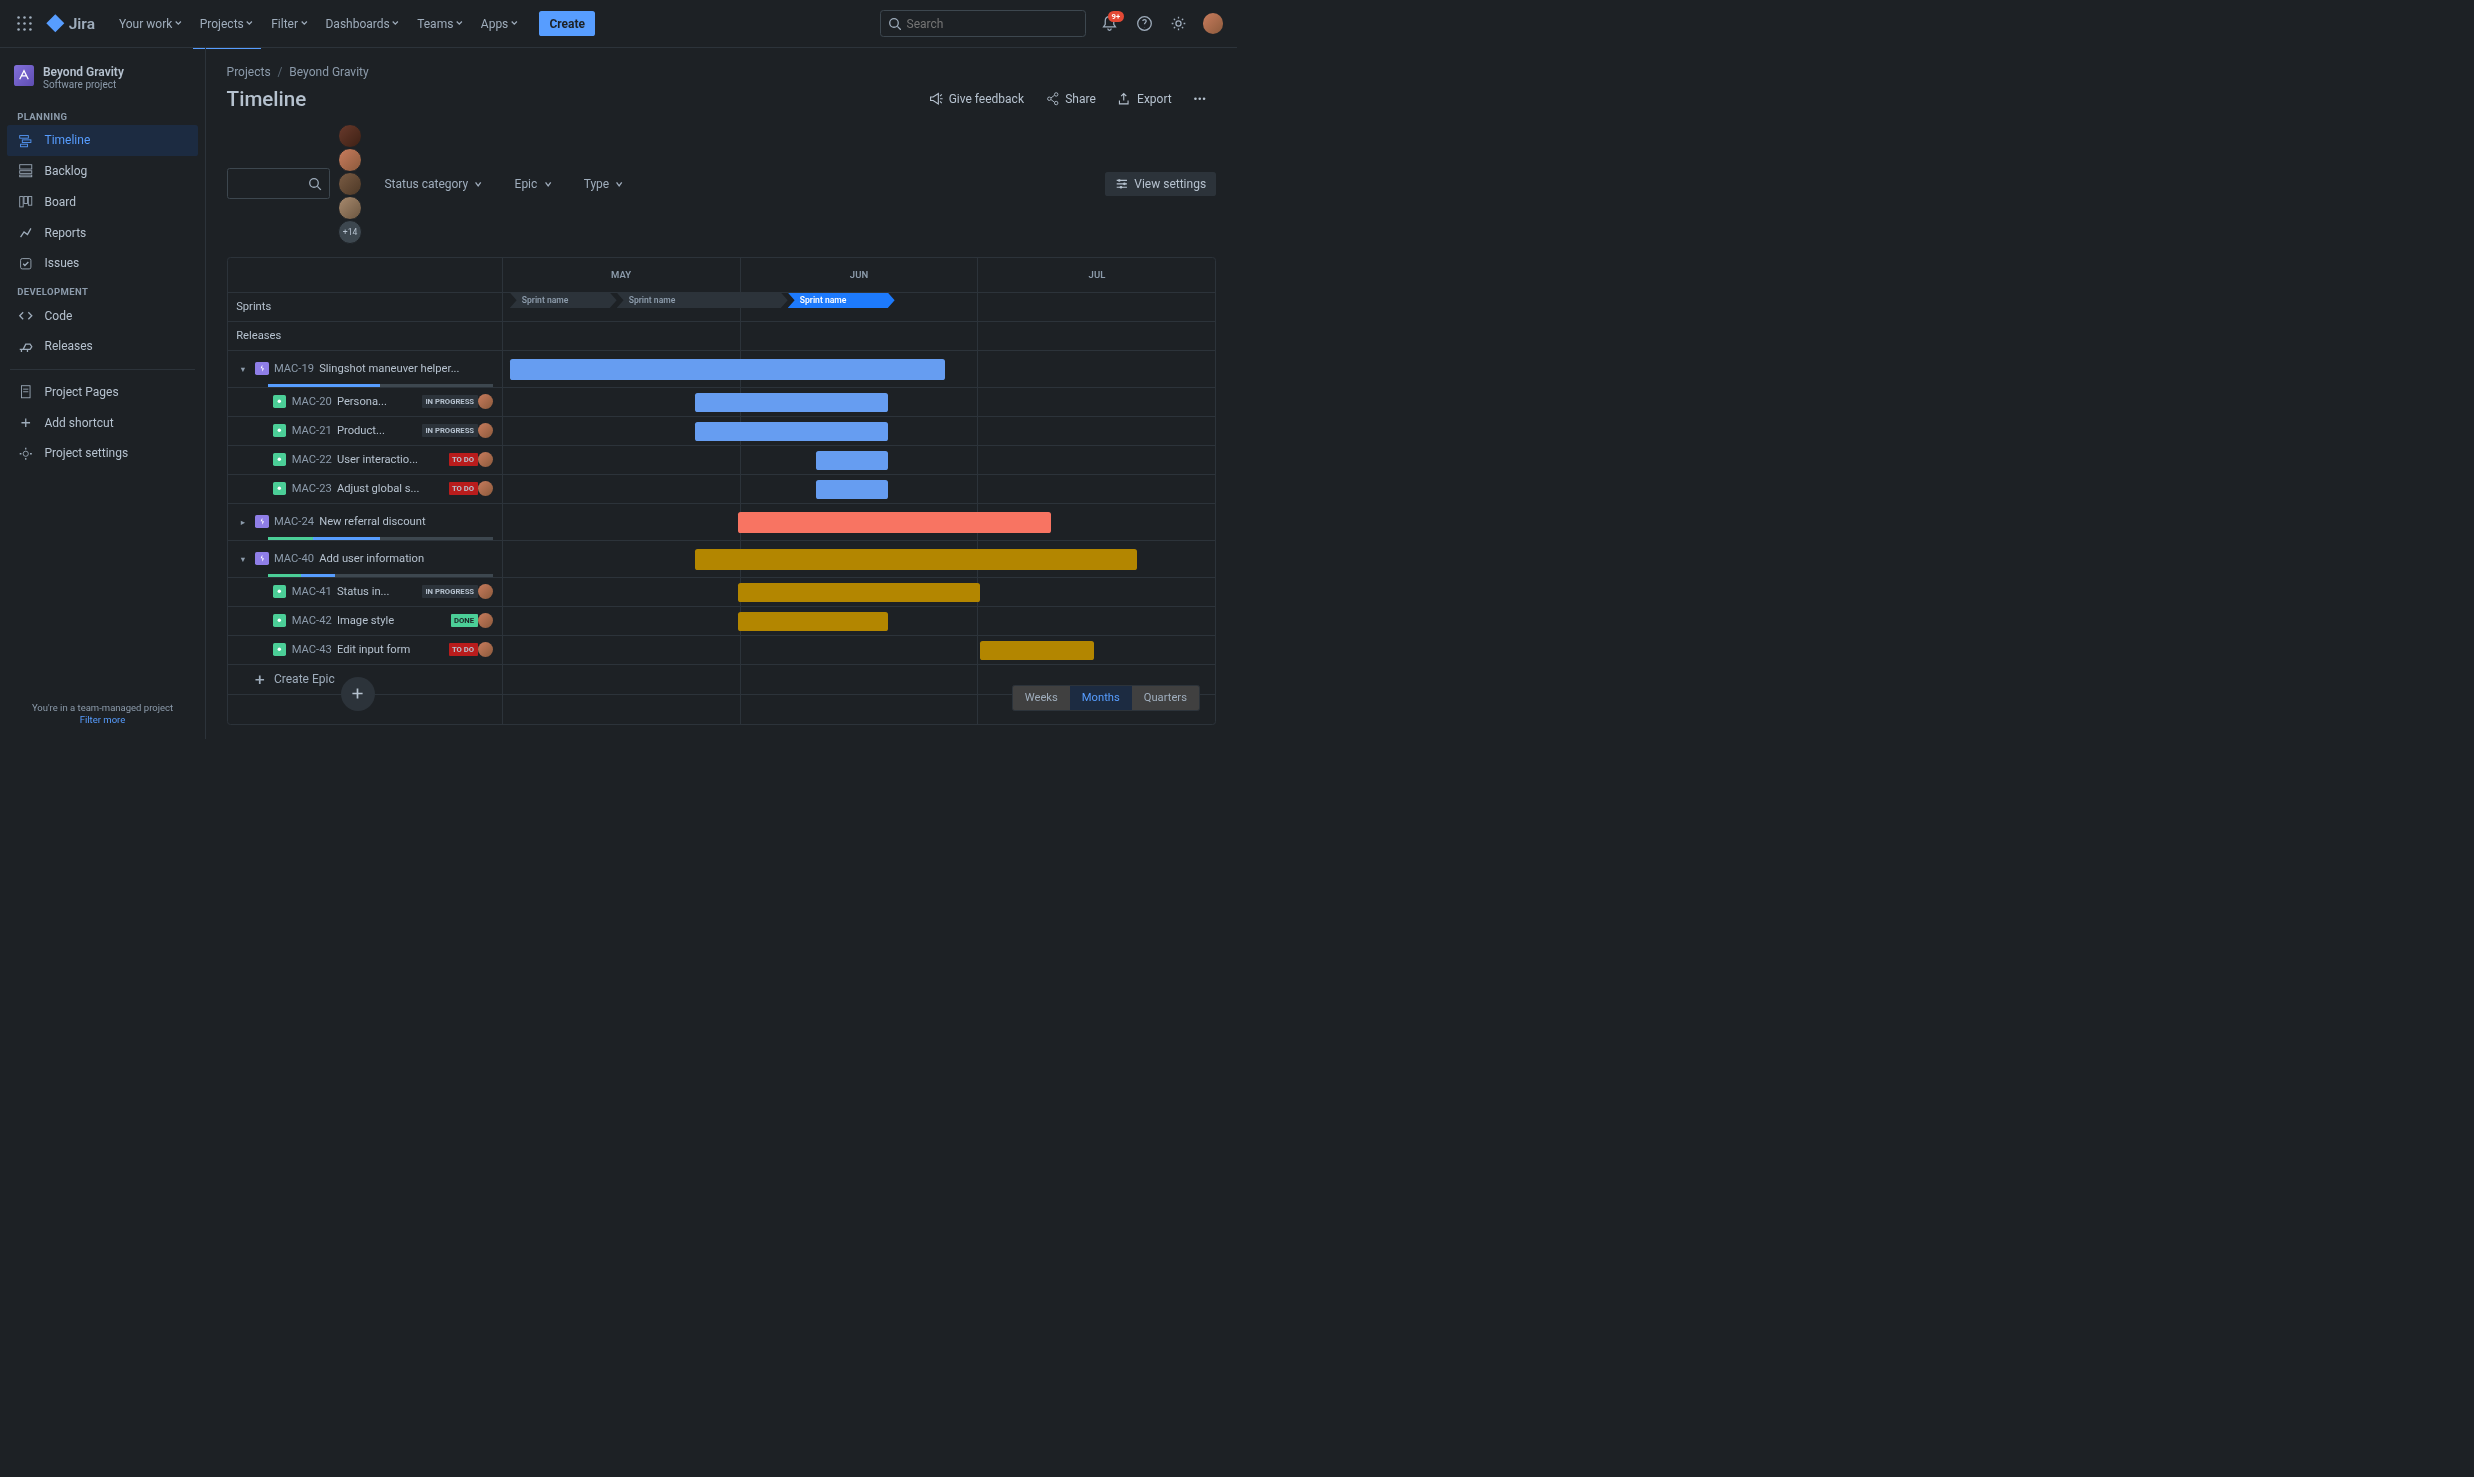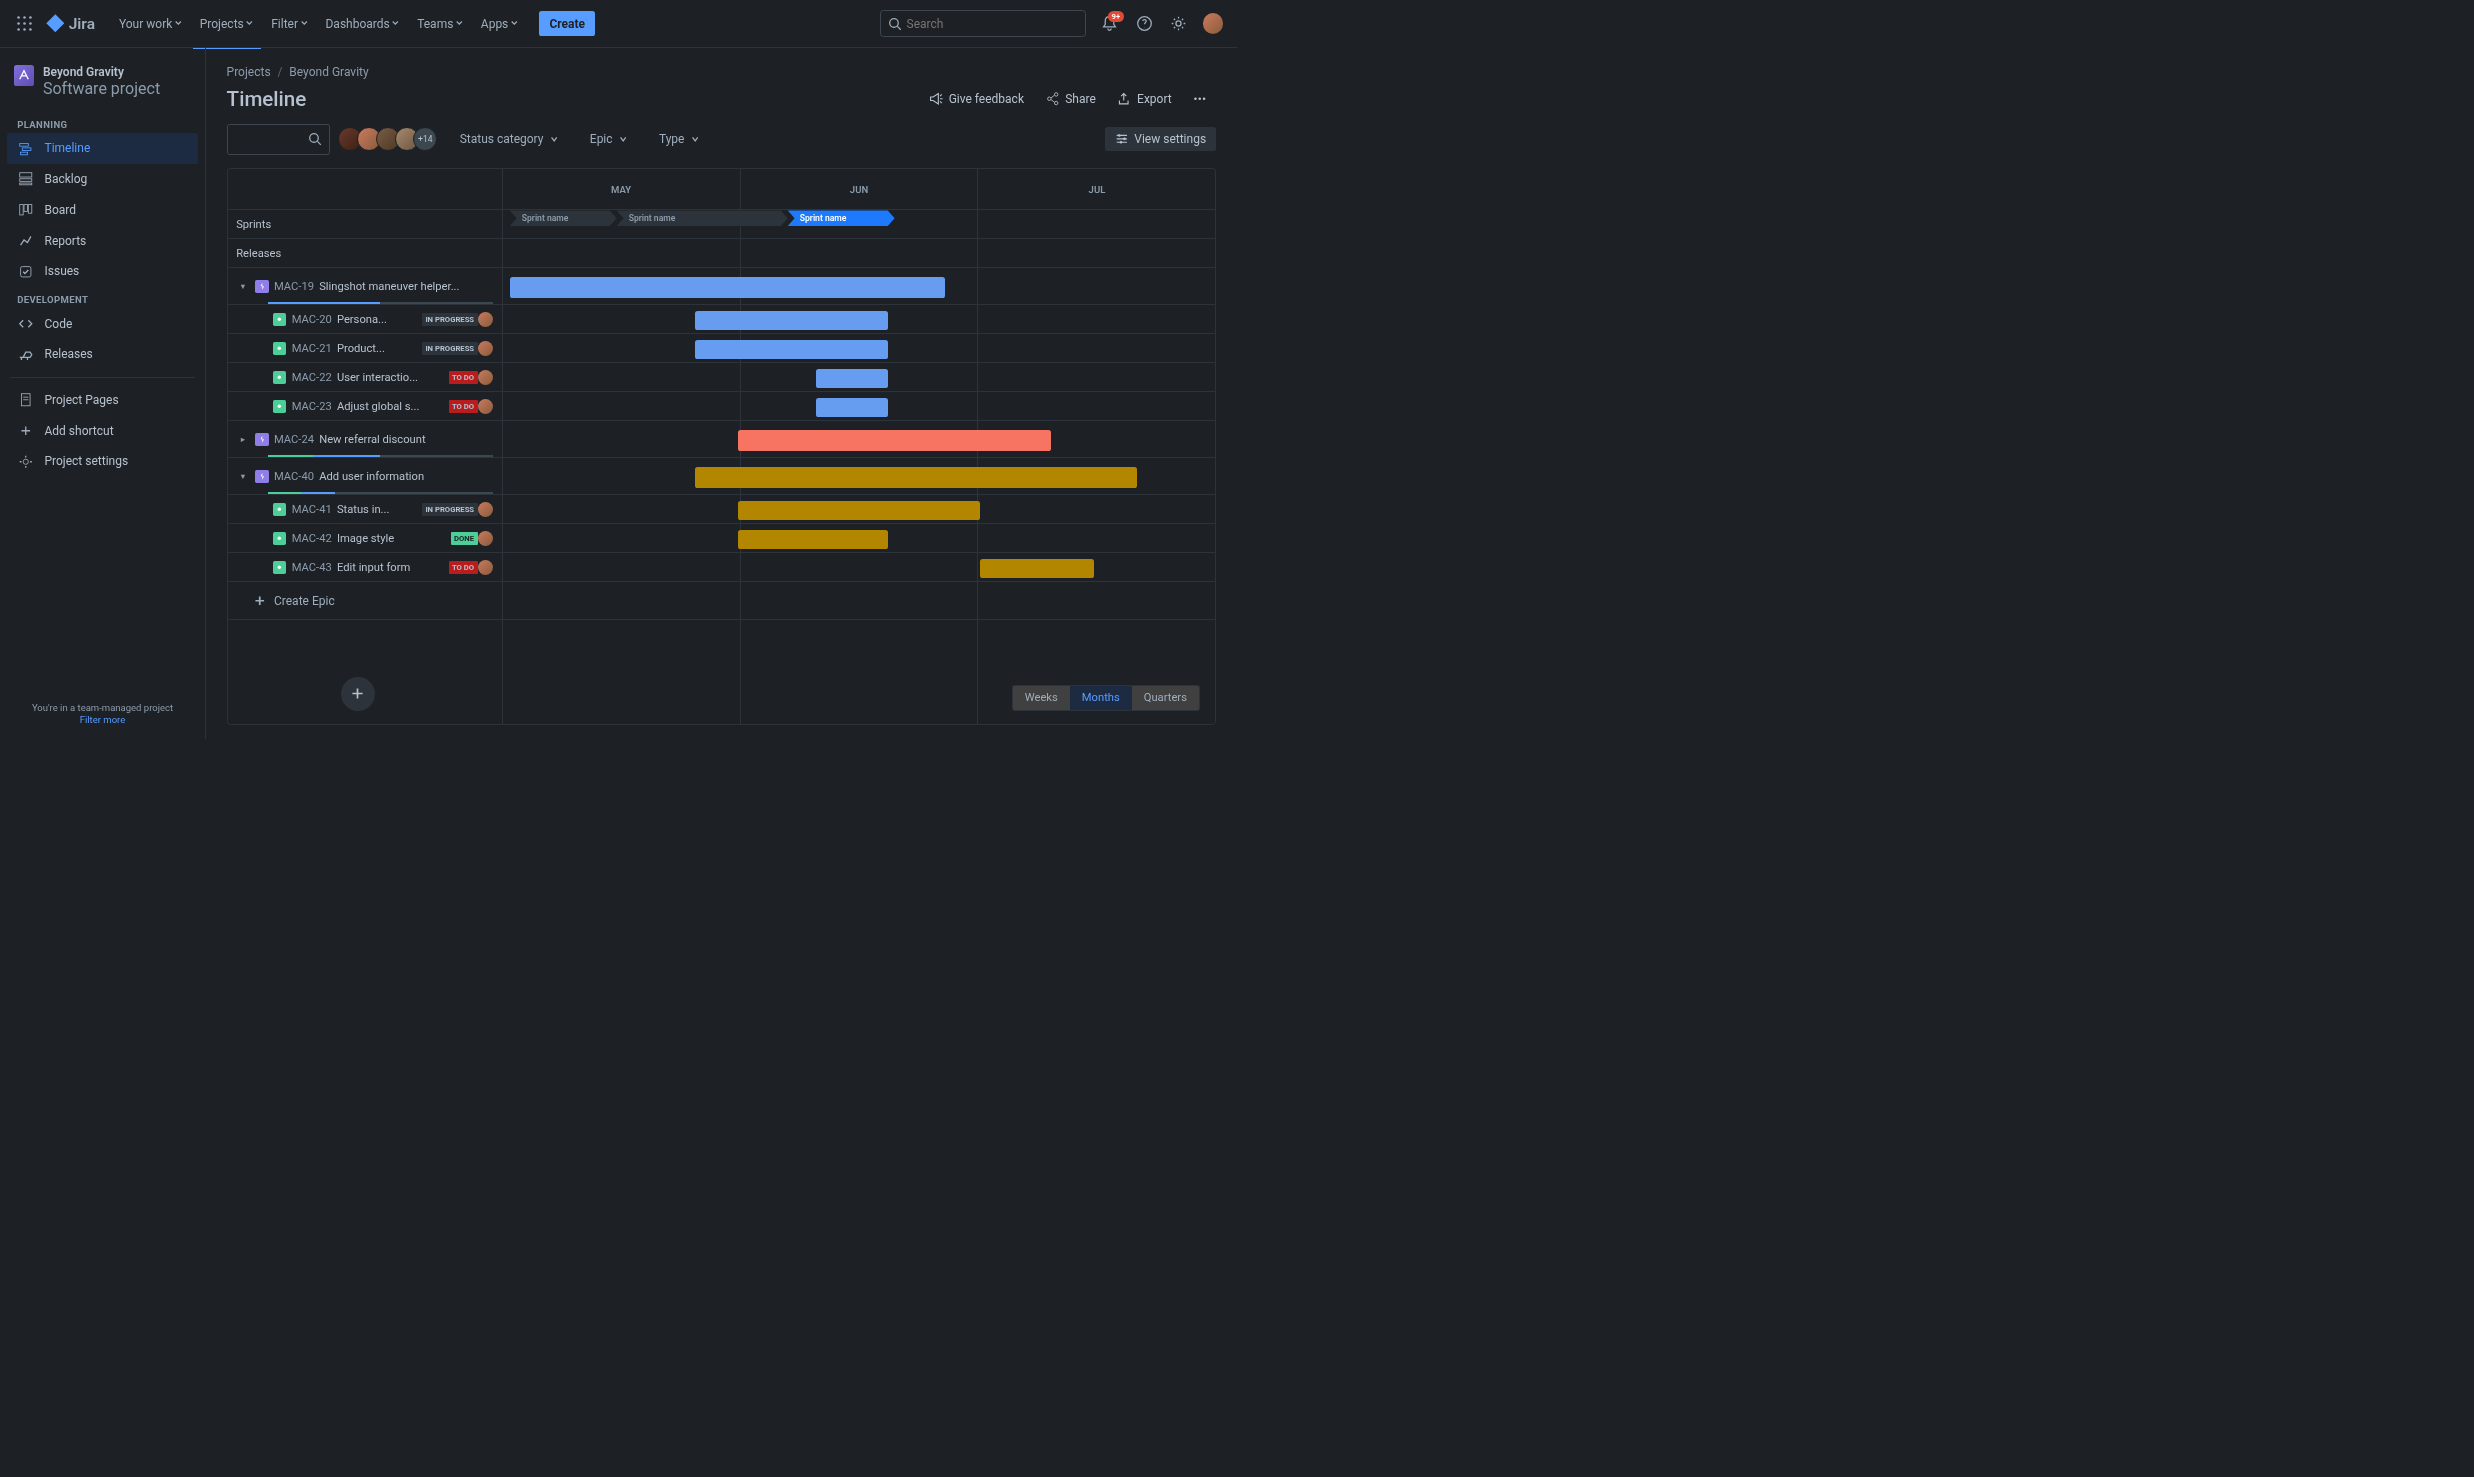--- a/index.html
+++ b/index.html
@@ -23,21 +23,21 @@
 .icon-btn { width: 27.5px; height: 27.5px; display: flex; align-items: center; justify-content: center; cursor: pointer; border-radius: 50%; position: relative; }
 .badge { position: absolute; top: 1.7px; right: 0px; background: #e34935; color: #fff; font-size: 7.7px; font-weight: 700; padding: 0.9px 3.4px; border-radius: 6.9px; }
 .avatar { width: 20.6px; height: 20.6px; border-radius: 50%; background: linear-gradient(135deg,#c97c5d,#8b5a3c); }
 
 
 .body { display: flex; height: calc(100% - 48px); }
 .sidebar { width: 206px; border-right: 0.9px solid #2c333a; padding: 17px 6.9px 6.9px; display: flex; flex-direction: column; position: relative; }
 .proj-header { display: flex; gap: 8.6px; padding: 0 6.9px 13.7px; }
 .proj-icon { width: 20.6px; height: 20.6px; border-radius: 2.6px; background: linear-gradient(135deg,#8270db,#5e4db2); display: flex; align-items: center; justify-content: center; }
 .proj-title { font-size: 12px; font-weight: 600; color: #b6c2cf; }
-.proj-sub { font-size: 16px; color: #8c9bab; }
+.proj-sub { font-size: 10px; color: #8c9bab; }
 .side-section { font-size: 9.5px; font-weight: 700; color: #8c9bab; padding: 6.9px 10.3px 3.4px; letter-spacing: 0.4px; }
 .side-item { display: flex; align-items: center; gap: 10.3px; padding: 6.9px 10.3px; font-size: 12px; color: #b6c2cf; cursor: pointer; border-radius: 2.6px; }
 .side-item.active { background: #1c2b41; color: #579dff; }
 .side-item.active .side-icon svg { stroke: #579dff; }
 .side-icon { width: 17px; height: 17px; display: flex; align-items: center; justify-content: center; }
 .side-divider { height: 0.9px; background: #2c333a; margin: 6.9px 3.4px; }
 .side-footer { margin-top: auto; text-align: center; padding: 6.9px; }
 .side-footer .fline { font-size: 9.5px; color: #8c9bab; }
 .side-footer .flink { font-size: 9.5px; color: #579dff; cursor: pointer; margin-top: 1.7px; }
 
@@ -45,21 +45,21 @@
 .crumbs { font-size: 12px; color: #8c9bab; display: flex; gap: 6.9px; align-items: center; }
 .crumbs .sep { color: #596773; }
 .crumbs span { cursor: pointer; }
 .title-row { display: flex; align-items: center; margin-top: 6.9px; }
 .page-title { font-size: 20.6px; font-weight: 500; color: #b6c2cf; }
 .title-actions { margin-left: auto; display: flex; gap: 3.4px; }
 .taction { display: flex; align-items: center; gap: 5.2px; padding: 5.2px 8.6px; font-size: 12px; color: #b6c2cf; cursor: pointer; border-radius: 2.6px; }
 
 .toolbar { display: flex; align-items: center; gap: 13.7px; margin-top: 12px; }
 .search-mini { width: 103px; height: 31px; border: 0.9px solid #3d474f; border-radius: 2.6px; display: flex; align-items: center; justify-content: flex-end; padding: 0 6.9px; }
-.avatars { display: flex; }
+.avatars { display: flex; flex-direction: column; }
 .av { width: 24px; height: 24px; border-radius: 50%; border: 1.7px solid #1d2125; margin-left: -5.2px; }
 .av.v0 { background: linear-gradient(135deg,#693a2c,#3d2014); }
 .av.v1 { background: linear-gradient(135deg,#c97c5d,#8b5a3c); }
 .av.v2 { background: linear-gradient(135deg,#7a5c44,#4d3826); }
 .av.v3 { background: linear-gradient(135deg,#a88a6e,#6b5640); }
 .av.more { background: #3d474f; font-size: 8.6px; display: flex; align-items: center; justify-content: center; color: #b6c2cf; }
 .filter-pill { display: flex; align-items: center; gap: 5.2px; font-size: 12px; color: #9fadbc; padding: 5.2px 8.6px; cursor: pointer; }
 .toolbar-spacer { flex: 1; }
 .view-settings { display: flex; align-items: center; gap: 5.2px; font-size: 12px; padding: 5.2px 10.3px; background: #2c333a; border-radius: 2.6px; cursor: pointer; }
 

